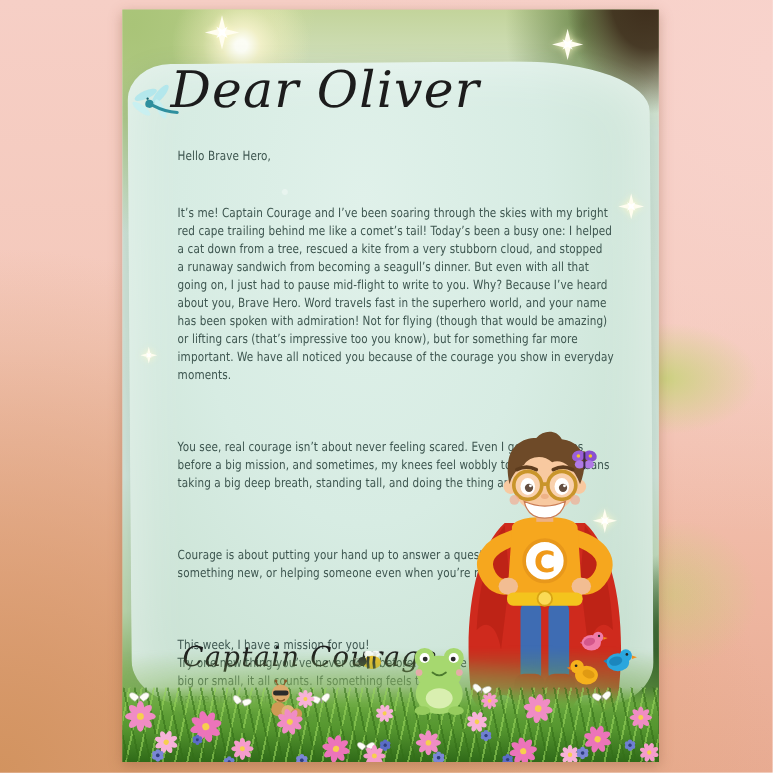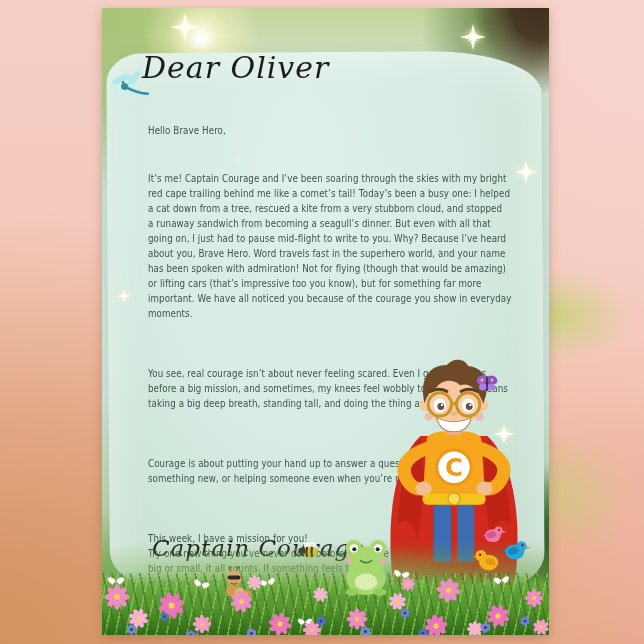--- a/index.html
+++ b/index.html
@@ -56,21 +56,21 @@
   .letter-text{
     position:absolute; left:46px; top:85px; color:#3d554f;
     font-size:10.5px; line-height:15px; letter-spacing:.1px;
     transform:scaleX(.83); transform-origin:0 0; white-space:pre;
   }
   .para{margin-top:15px;}
   .para.first{margin-top:3px;}
   .script{
     position:absolute; font-family:"DejaVu Serif", serif; font-style:italic; color:#1c1c1c;
   }
-  .salutation{left:40px; top:42px; font-size:30px; letter-spacing:1px;}
+  .salutation{left:40px; top:42px; font-size:42px; letter-spacing:1px;}
   .signature{left:50px; top:527px; font-size:23px; letter-spacing:1px;}
   svg{display:block; overflow:visible;}
   .glow{filter: drop-shadow(0 0 3px rgba(255,250,200,.95));}
 </style>
 </head>
 <body>
 
 <svg width="0" height="0" style="position:absolute">
   <defs>
     <g id="sym-sparkle">

